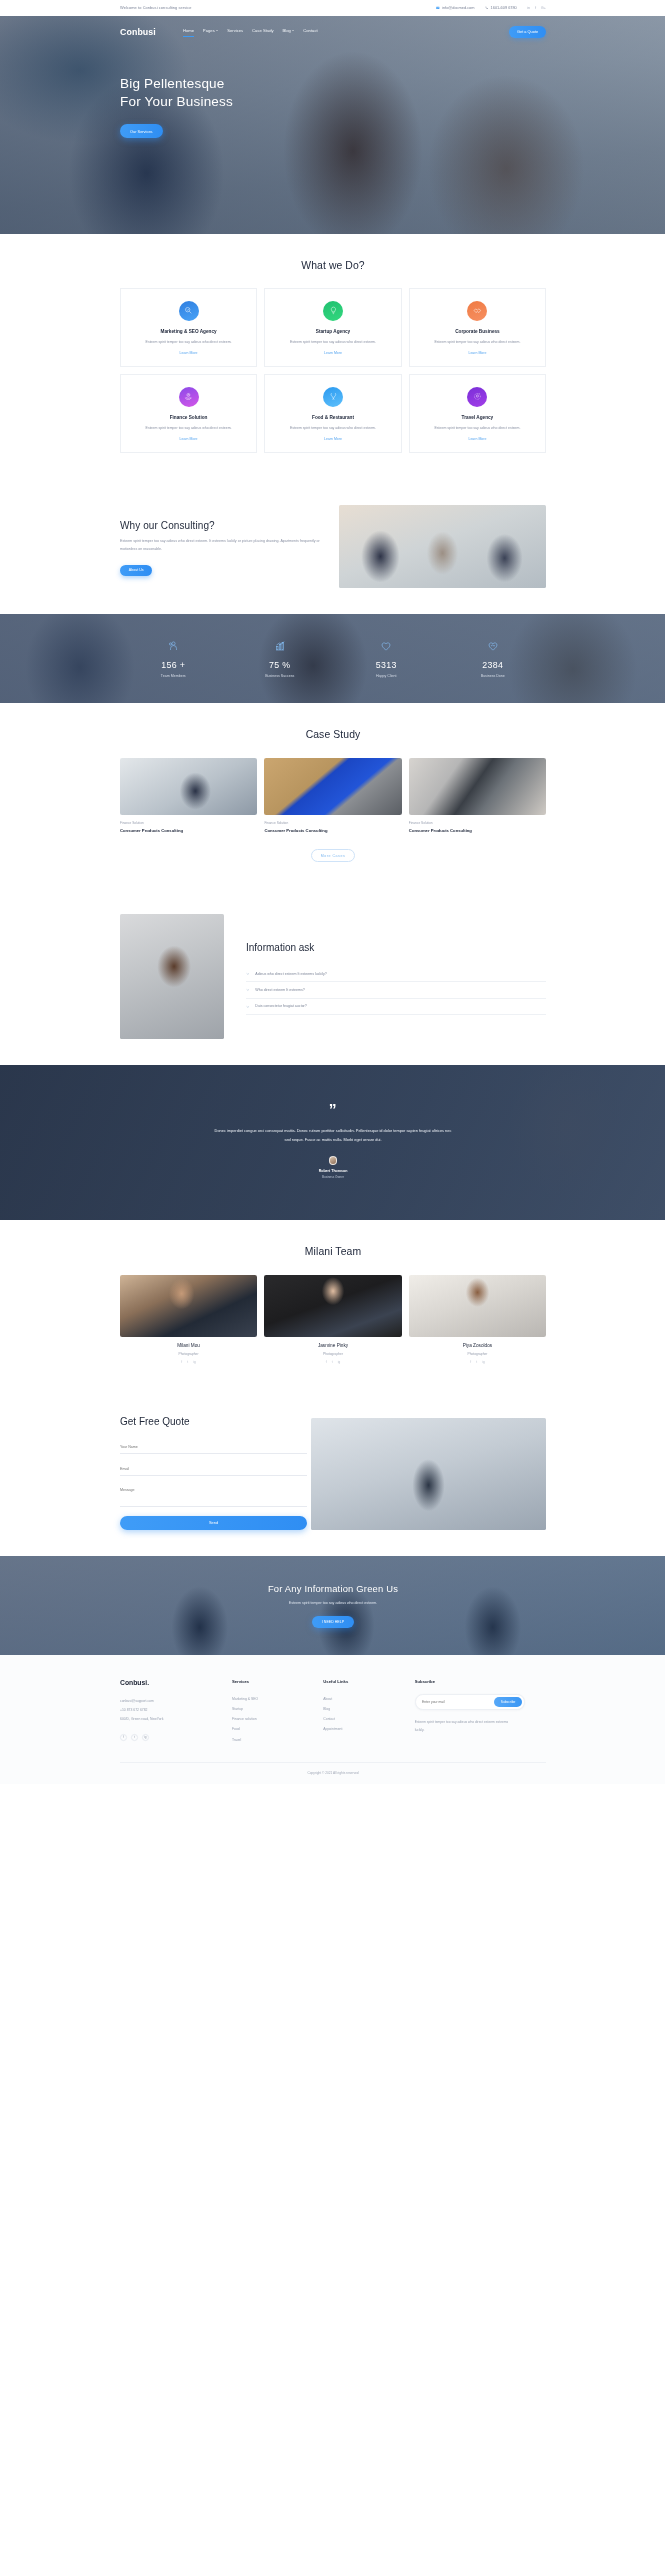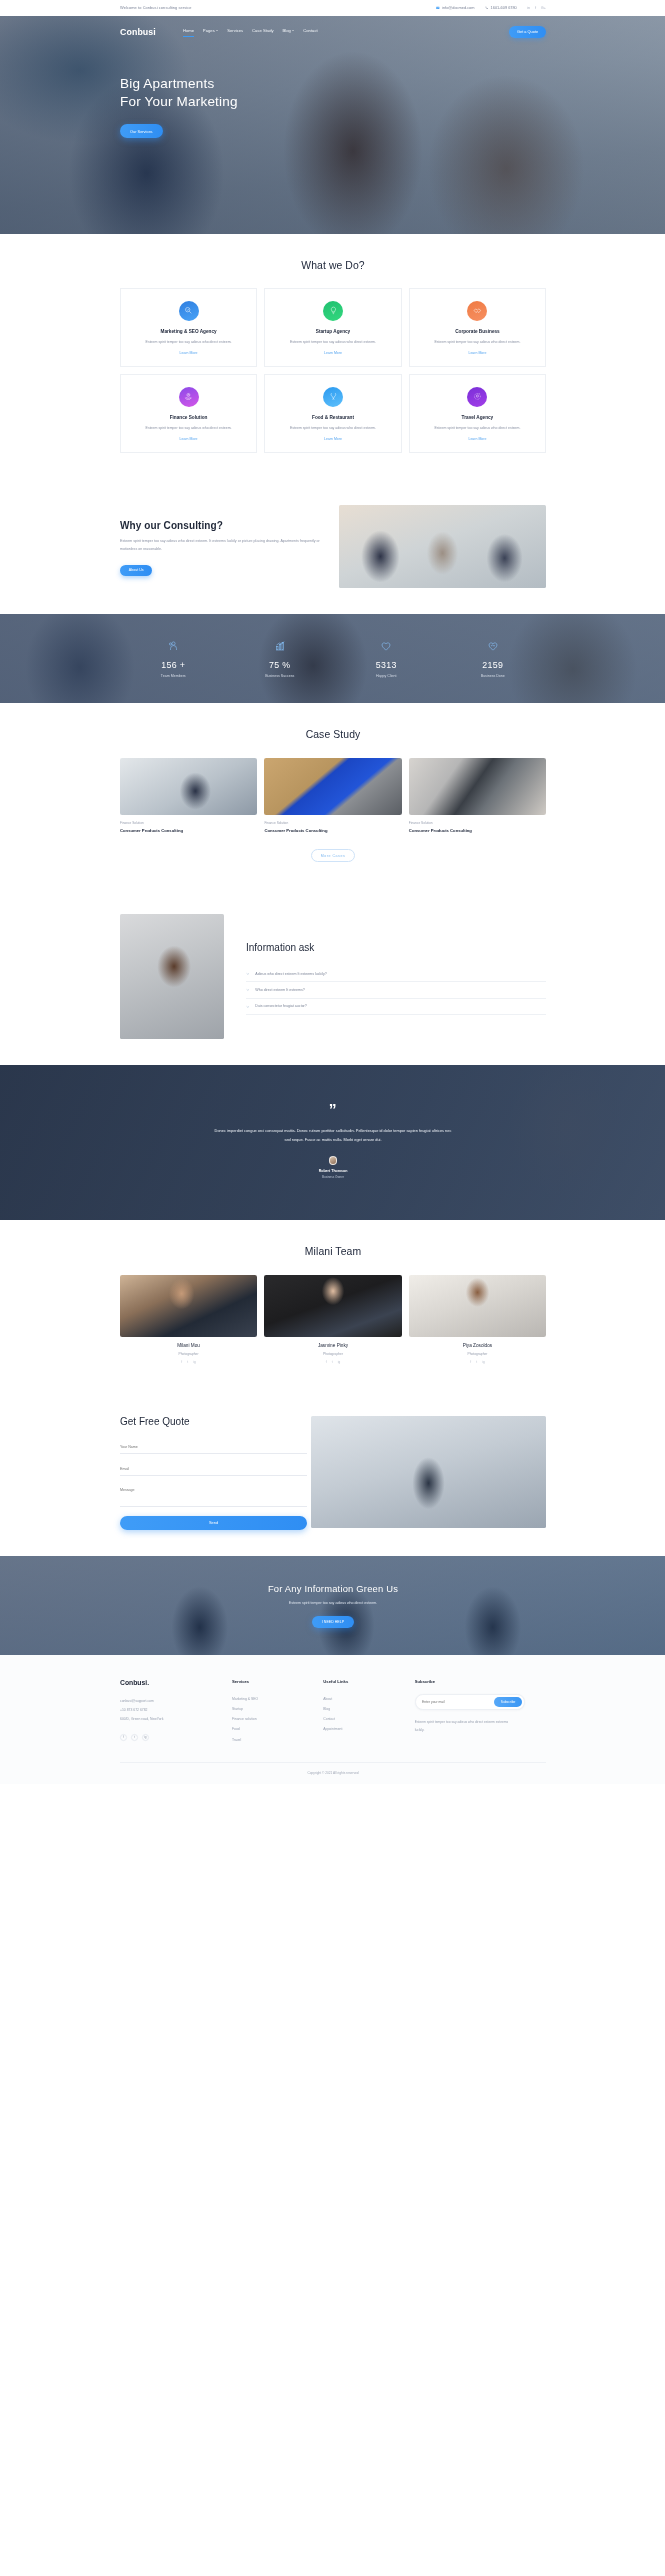--- a/index.html
+++ b/index.html
@@ -49,21 +49,21 @@
   .svc-card{border:0.5px solid #edf0f4;background:#fff;padding:11.4px 7.3px 10.4px;text-align:center}
   .svc-ic{width:20px;height:20px;border-radius:50%;margin:0 auto 8.3px;display:flex;align-items:center;justify-content:center}
   .svc-ic svg{width:8.8px;height:8.8px;stroke:#fff;fill:none;stroke-width:1.3}
   .svc-name{font-size:4.7px;font-weight:600;color:#232b3e;margin-bottom:4.7px}
   .svc-desc{font-size:3.5px;line-height:2;color:#8a91a3}
   .svc-more{display:inline-block;margin-top:3.6px;font-size:3.5px;color:#56a5f0}
 
   
   .why{display:flex;gap:15.6px;align-items:center}
   .why-left{width:203px;padding-top:2.1px}
-  .why-h{font-size:10px;font-weight:700;color:#1f2738;margin-bottom:7.3px;letter-spacing:0.1px}
+  .why-h{font-size:10px;font-weight:400;color:#1f2738;margin-bottom:7.3px;letter-spacing:0.1px}
   .why-p{font-size:3.6px;line-height:2.2;color:#8a91a3;margin-bottom:9.4px}
   .why-btn{display:inline-block;background:linear-gradient(90deg,#3f9cf7,#2f8ef3);color:#fff;font-size:3.6px;padding:3.6px 8.8px;border-radius:7.3px;box-shadow:0 2.1px 5.7px rgba(47,142,243,.4)}
   .why-img{flex:1;height:83px;border-radius:1.6px;overflow:hidden;position:relative;
     background:
       radial-gradient(ellipse 31px 42px at 20% 62%,#2e3448 0,rgba(46,52,72,0) 62%),
       radial-gradient(ellipse 26px 36px at 50% 58%,#9c8f84 0,rgba(156,143,132,0) 60%),
       radial-gradient(ellipse 29px 39px at 80% 64%,#3b4256 0,rgba(59,66,86,0) 62%),
       linear-gradient(160deg,#e7ded3 0%,#cfd4d6 45%,#b3bcc3 100%)}
 
   
@@ -119,21 +119,21 @@
   .team-grid{display:grid;grid-template-columns:repeat(3,1fr);gap:7.3px}
   .tm-img{height:62px;border-radius:2.1px;margin-bottom:6.2px}
   .tm-1{background:radial-gradient(ellipse 22px 27px at 45% 30%,#c59a78 0,rgba(197,154,120,0) 58%),linear-gradient(155deg,#cfb497 0%,#8a6f58 35%,#222a36 65%,#3a4250 100%)}
   .tm-2{background:radial-gradient(ellipse 20px 25px at 50% 26%,#e0bda1 0,rgba(224,189,161,0) 56%),linear-gradient(160deg,#2a2a2c 0%,#1d1d1f 45%,#3b4351 75%,#20201f 100%)}
   .tm-3{background:radial-gradient(ellipse 21px 26px at 50% 28%,#8a5f41 0,rgba(138,95,65,0) 56%),linear-gradient(160deg,#f0ede8 0%,#d9d6d1 45%,#b9b6b2 100%)}
   .tm-nm{text-align:center;font-size:4.7px;font-weight:400;color:#222a3d}
   .tm-rl{text-align:center;font-size:3.3px;color:#99a0b0;margin-top:3.6px}
   .tm-soc{display:flex;justify-content:center;gap:5.2px;margin-top:4.7px;color:#b9bfcc;font-size:3.1px}
 
   
-  .gq{display:flex;gap:4px;align-items:flex-start}
+  .gq{display:flex;gap:4px;align-items:flex-end}
   .gq-left{width:187px}
   .gq-h{font-size:10px;font-weight:400;color:#1f2738;margin-bottom:13.5px}
   .fld{width:100%;border:none;border-bottom:0.5px solid #e7eaf0;padding:4.2px 0;font-size:3.6px;font-family:inherit;color:#8a91a3;background:transparent;margin-bottom:8.3px;outline:none;display:block}
   textarea.fld{height:23px;resize:none}
   .gq-btn{width:100%;border:none;background:linear-gradient(90deg,#3f9cf7,#2f8ef3);color:#fff;font-size:3.9px;padding:4.7px;border-radius:7.8px;font-family:inherit;box-shadow:0 2.1px 6.2px rgba(47,142,243,.4);cursor:pointer}
   .gq-img{flex:1;height:112px;border-radius:1.6px;
     background:radial-gradient(ellipse 26px 42px at 50% 60%,#2b3545 0,rgba(43,53,69,0) 62%),linear-gradient(165deg,#dfe4e9 0%,#c3cbd3 45%,#9aa5b1 100%)}
 
   
   .cta{position:relative;height:99px;overflow:hidden;display:flex;align-items:center;justify-content:center;text-align:center}
@@ -223,22 +223,22 @@
             </a>
           <a class="navlink">
               <span>Contact</span>
             </a>
         </div>
         <a class="quote-btn">Get a Quote</a>
       </div>
     </nav>
     <div class="wrap hero-copy">
       <h1 class="hero-title">
-        <span>Big Apartments</span><br>
-        <span>For Your Marketing</span>
+        <span>Big Pellentesque</span><br>
+        <span>For Your Business</span>
       </h1>
       <a class="hero-btn">Our Services</a>
     </div>
   </div>
 </section>
 
 <section class="section">
   <div class="wrap">
     <h2 class="sec-title">What we Do?</h2>
     <div class="svc-grid">
@@ -360,21 +360,21 @@
             <path d="M12 20s-8-5-8-10a4.4 4.4 0 018-2.4A4.4 4.4 0 0120 10c0 5-8 10-8 10z"></path>
           </svg></div>
       <div class="cnt-num">5313</div>
       <div class="cnt-lab">Happy Client</div>
     </div>
     <div>
       <div class="cnt-ic"><svg viewBox="0 0 24 24">
             <path d="M12 20s-8-5-8-10a4.4 4.4 0 018-2.4A4.4 4.4 0 0120 10c0 5-8 10-8 10z"></path>
             <path d="M8 12l3-2 3 2 2-1"></path>
           </svg></div>
-      <div class="cnt-num">2159</div>
+      <div class="cnt-num">2384</div>
       <div class="cnt-lab">Business Done</div>
     </div>
   </div>
 </section>
 
 <section class="section">
   <div class="wrap">
     <h2 class="sec-title">Case Study</h2>
     <div class="cs-grid">
       <div>

